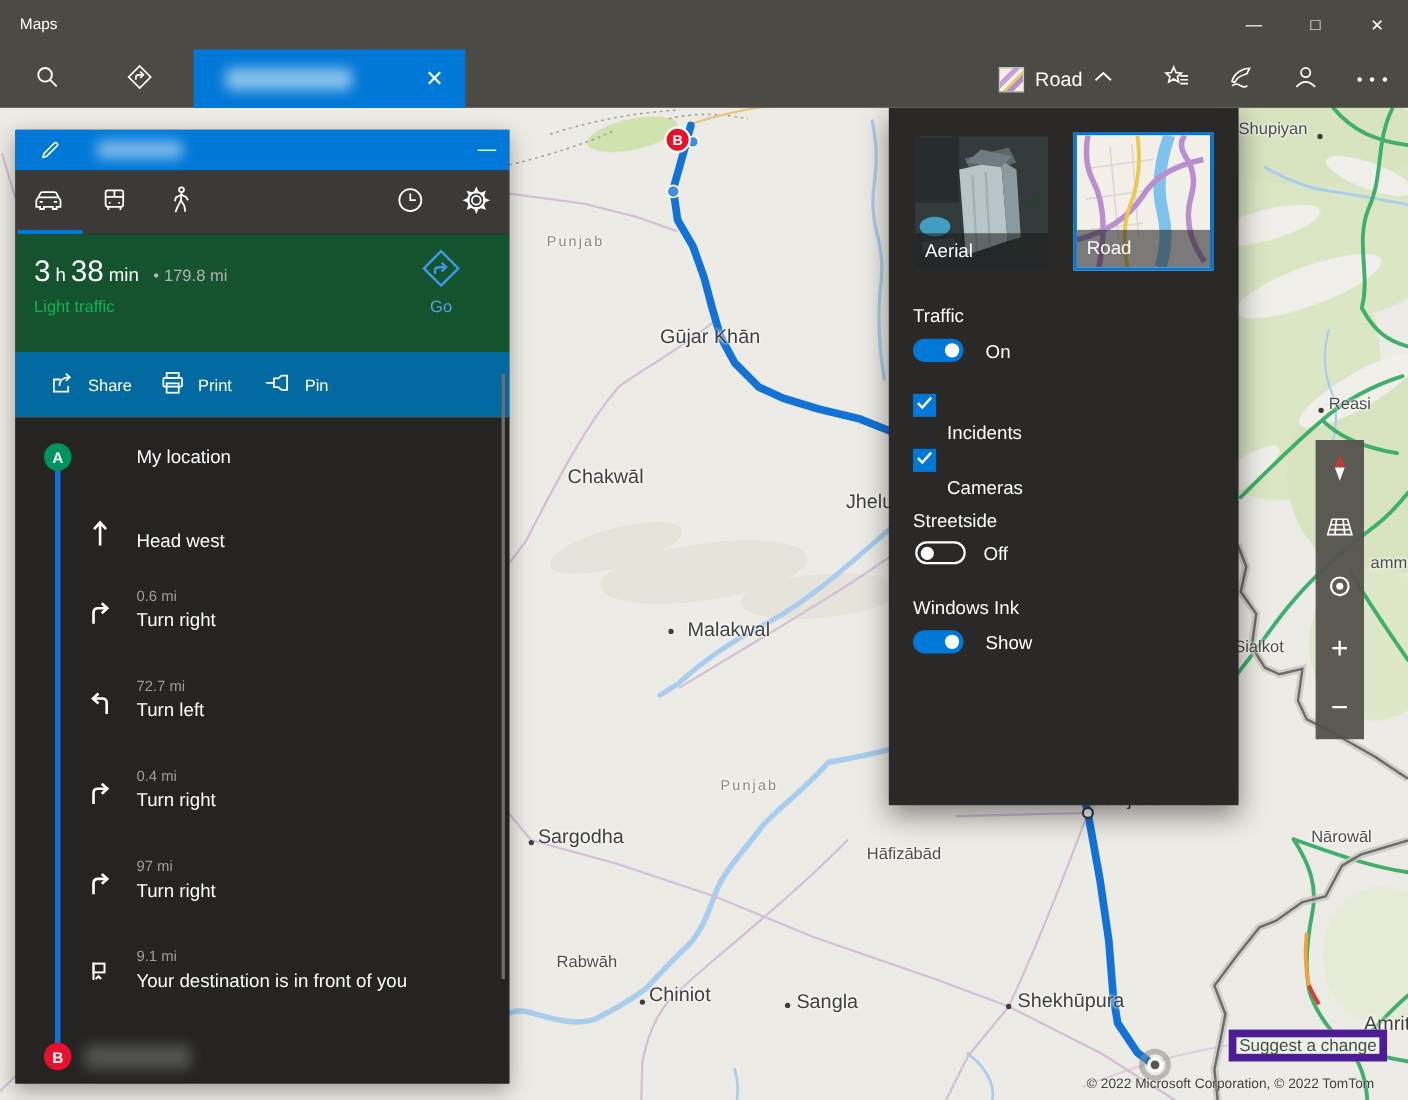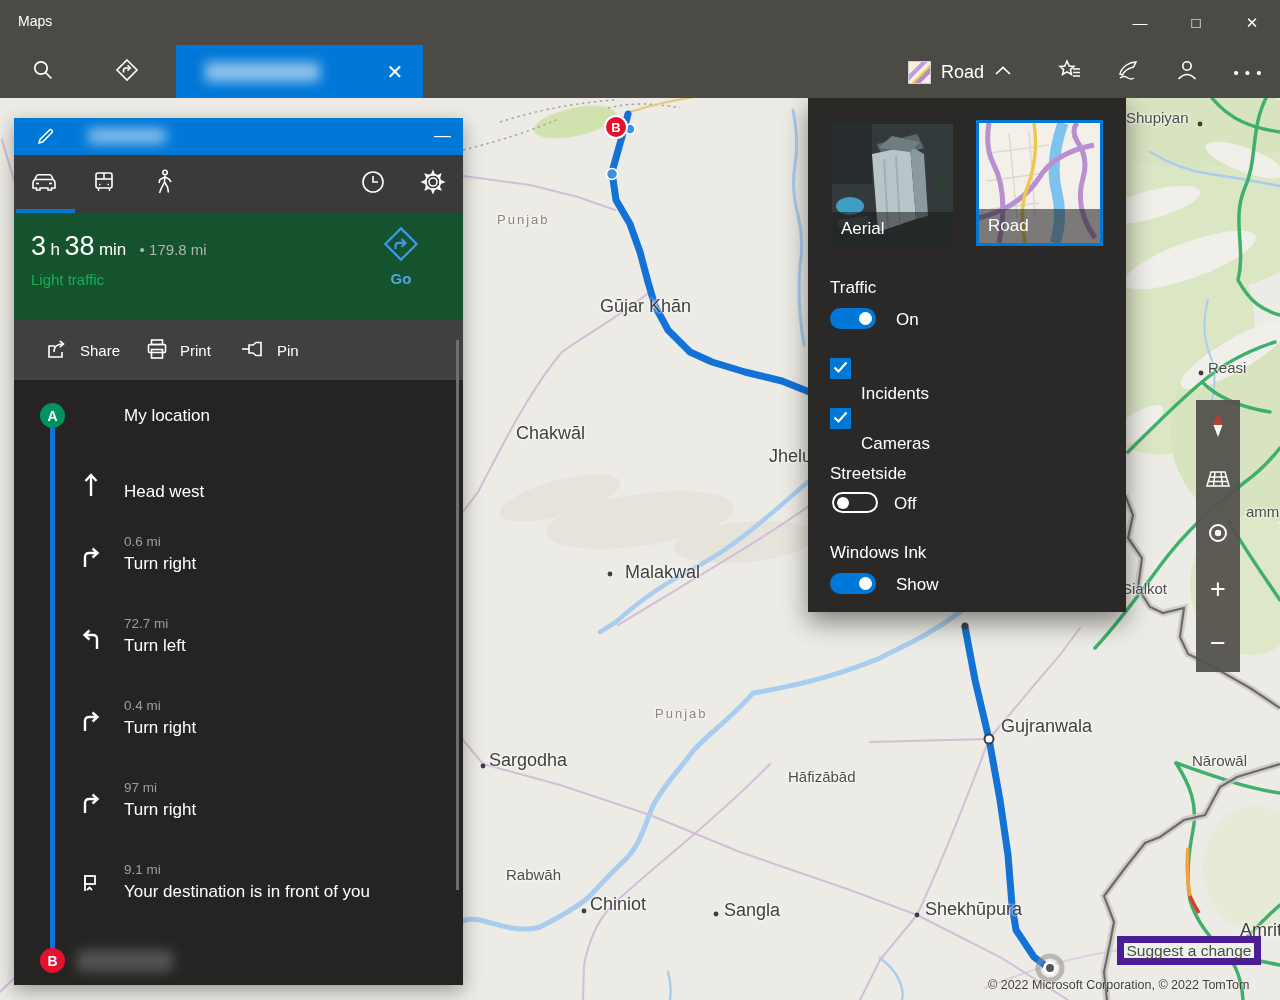--- a/index.html
+++ b/index.html
@@ -38,41 +38,41 @@
   .p-tabs{position:absolute;left:0;top:37px;width:100%;height:58px;background:#3b3a38;}
   .ttab{position:absolute;top:0;width:60px;height:58px;display:flex;align-items:center;justify-content:center;color:#fff;}
   .tabline{position:absolute;left:2px;bottom:0;width:59px;height:4px;background:#0078d7;}
   .p-sum{position:absolute;left:0;top:95px;width:100%;height:107px;background:#14532d;}
   .sumline{position:absolute;left:17px;top:18px;white-space:nowrap;}
   .sumline .n{font-size:27px;color:#fff;}
   .sumline .u{font-size:17px;color:#fff;}
   .sumline .d{font-size:15px;color:#b3b3b3;}
   .traffic{position:absolute;left:17px;top:58px;font-size:15px;color:#14b053;}
   .gobox{position:absolute;right:40px;top:12px;width:44px;text-align:center;}
-  .gobox .golabel{color:#56a4e6;font-size:15px;margin-top:3px;font-weight:bold;}
-  .p-actions{position:absolute;left:0;top:202px;width:100%;height:60px;background:#404040;border-bottom:1px solid #454441;}
+  .gobox .golabel{color:#56a4e6;font-size:15px;margin-top:3px;}
+  .p-actions{position:absolute;left:0;top:202px;width:100%;height:60px;background:#0369a1;border-bottom:1px solid #454441;}
   .act{position:absolute;top:0;height:60px;display:flex;align-items:center;color:#fff;font-size:15px;}
   .act svg{margin-right:11px;}
   .p-list{position:absolute;left:0;top:262px;width:100%;height:605px;background:#252423;}
   .connector{position:absolute;left:36px;top:36px;width:5px;height:546px;background:#1272d6;}
   .badge{position:absolute;left:26px;width:25px;height:25px;border-radius:50%;color:#fff;font-size:14px;font-weight:bold;
      display:flex;align-items:center;justify-content:center;z-index:2;}
   .badgeA{top:23px;background:#00935f;}
   .badgeB{top:568px;background:#e8112d;}
   .wp-label{position:absolute;left:110px;top:26px;font-size:17px;color:#fff;}
   .bblob{position:absolute;left:63px;top:570px;width:96px;height:22px;background:rgba(140,140,140,.45);}
   .step{position:absolute;left:0;width:100%;height:58px;}
   .step .sic{position:absolute;left:57px;top:0;width:40px;height:58px;display:flex;align-items:center;justify-content:center;}
   .step .txt{position:absolute;left:110px;top:4px;}
   .step .dist{font-size:13.5px;color:#9e9e9e;height:17px;}
   .step .ins{font-size:17px;color:#fff;margin-top:3px;}
   .scrollbar{position:absolute;right:4px;top:222px;width:3px;height:550px;background:#6f6e6c;}
 
   
-  .flyout{position:absolute;left:808px;top:98px;width:318px;height:514px;background:#2a2927;z-index:25;
+  .flyout{position:absolute;left:808px;top:98px;width:318px;height:634px;background:#2a2927;z-index:25;
      box-shadow:0 10px 24px rgba(0,0,0,.45);color:#fff;}
   .thumb{position:absolute;overflow:hidden;}
   .thumb .cap{position:absolute;left:0;bottom:0;width:100%;height:34px;background:rgba(25,25,25,.55);
      color:#fff;font-size:17px;line-height:34px;padding-left:9px;}
   .t-aerial{left:24px;top:26px;width:121px;height:122px;background:#31383a;}
   .t-road{left:168px;top:22px;width:127px;height:126px;border:3px solid #0078d7;background:#f3f0ea;}
   .flabel{position:absolute;left:22px;font-size:17px;color:#fff;}
   .toggle{position:absolute;width:46px;height:21px;border-radius:11px;}
   .toggle.on{background:#0078d7;}
   .toggle.on .knob{position:absolute;right:4px;top:4px;width:13px;height:13px;border-radius:50%;background:#fff;}

